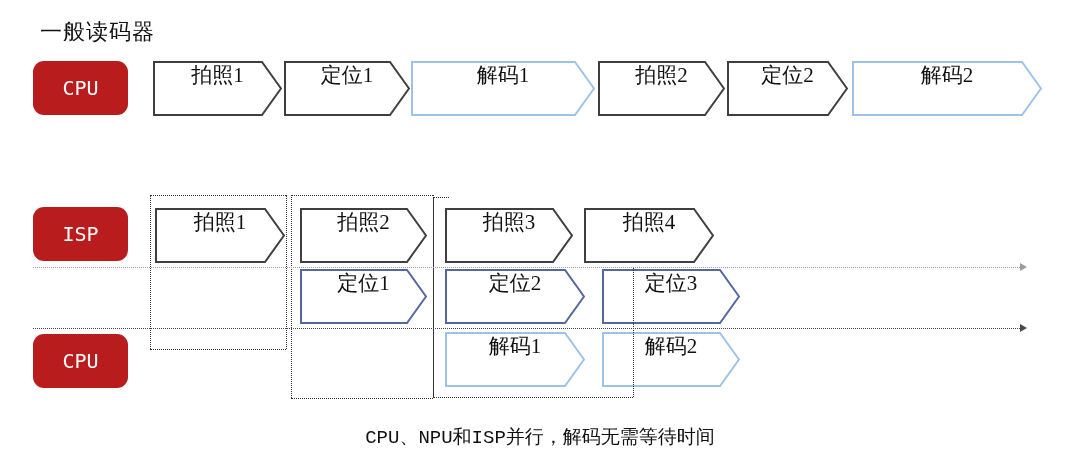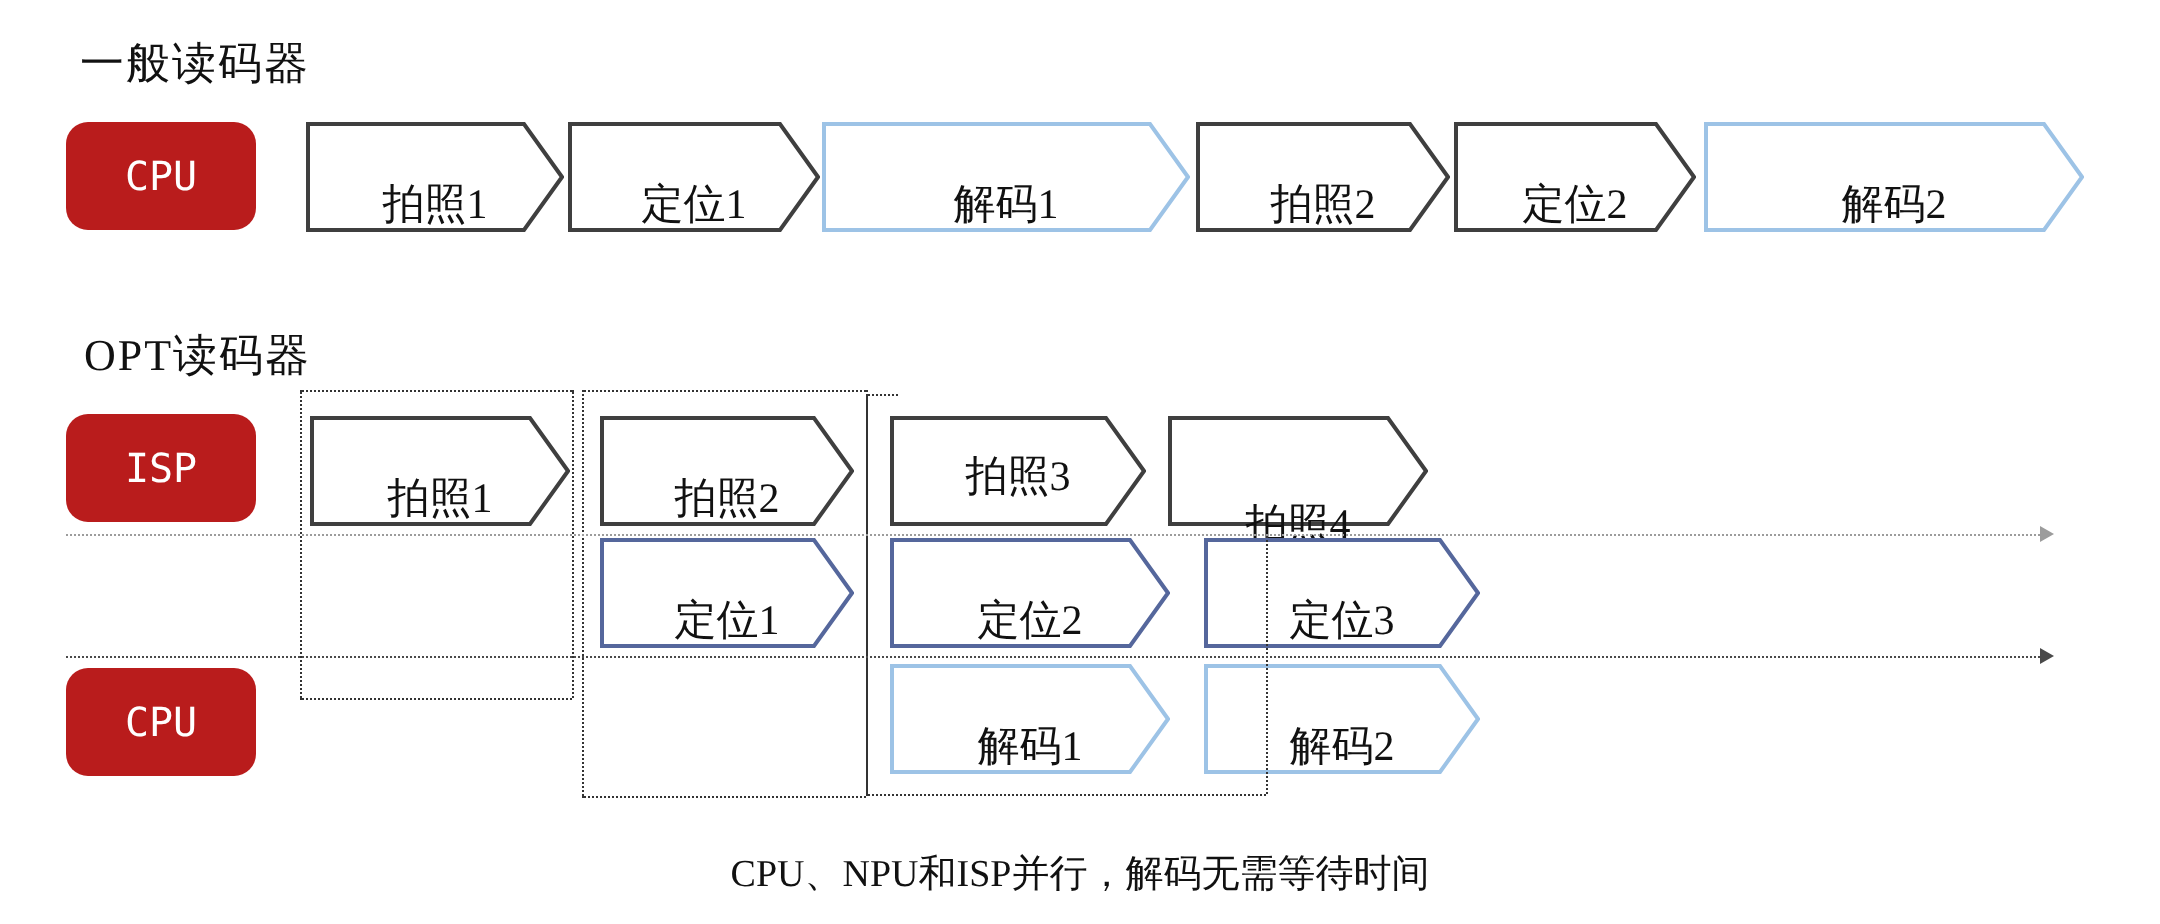--- a/index.html
+++ b/index.html
@@ -15,46 +15,45 @@
   #title1{left:40px;top:17px;}
   #title2{left:42px;top:163px;}
   .lane{
     position:absolute;background:#b91c1c;border-radius:11px;
     display:flex;align-items:center;justify-content:center;
   }
   .lane span{
     color:#fff;font-size:20px;
     font-family:"DejaVu Sans Mono","Liberation Mono",monospace;
   }
-  .block{position:absolute;display:flex;align-items:flex-end;justify-content:center;}
+  .block{position:absolute;display:flex;align-items:flex-start;justify-content:center;}
   .block svg{position:absolute;left:0;top:0;}
   .block .blabel{
     position:relative;font-size:21px;color:#111;white-space:nowrap;
     font-family:"Liberation Serif","DejaVu Serif",serif;
   }
   .dotline-h{position:absolute;height:0;border-top:1px dotted #333;}
   .dotline-v{position:absolute;width:0;border-left:1px dotted #333;}
   .timeline{position:absolute;height:0;border-top:1px dotted #9c9c9c;}
   .arrowhead{
     position:absolute;width:0;height:0;
     border-top:4px solid transparent;border-bottom:4px solid transparent;
     border-left:7px solid #9c9c9c;
   }
   #caption{
     position:absolute;left:0;top:424px;width:100%;text-align:center;
     font-size:19px;color:#111;
-    font-family:Liberation Serif, serif;
+    font-family:Liberation Mono, monospace;
   }
 </style>
 </head>
 <body>
 
 <div id="canvas">
   <div class="sec-title" id="title1">一般读码器</div>
-  <div class="sec-title" id="title2">OPT读码器</div>
   <div id="caption">CPU、NPU和ISP并行，解码无需等待时间</div>
 <div class="lane" style="left: 33px; top: 61px; width: 95px; height: 54px;">
       <span>CPU</span>
     </div>
     <div class="lane" style="left: 33px; top: 207px; width: 95px; height: 54px;">
       <span>ISP</span>
     </div>
     <div class="lane" style="left: 33px; top: 334px; width: 95px; height: 54px;">
       <span>CPU</span>
     </div>

